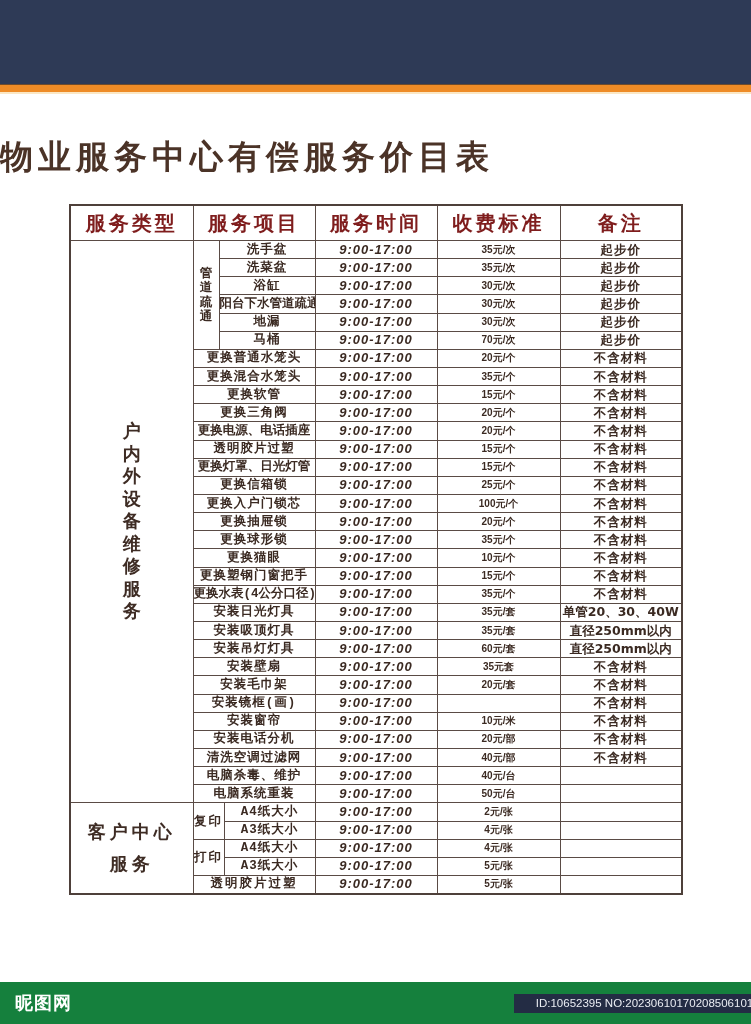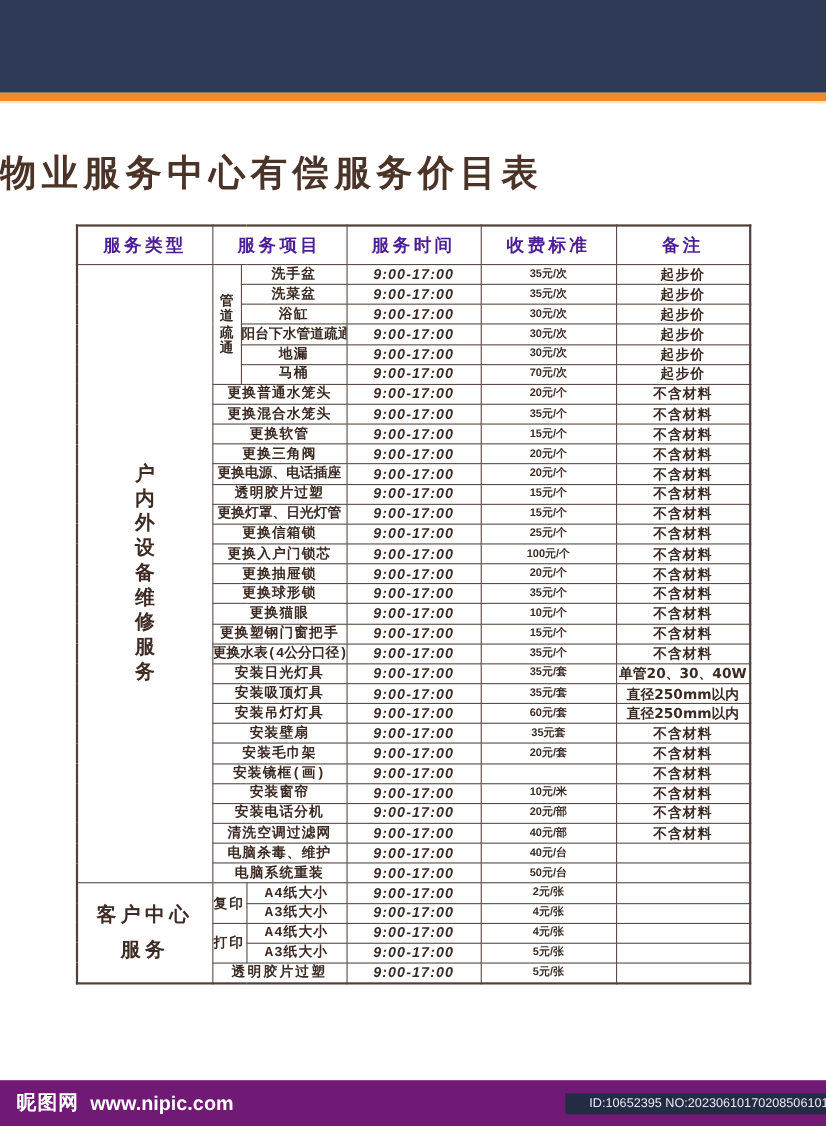--- a/index.html
+++ b/index.html
@@ -23,39 +23,39 @@
   table.price-table {
     position: absolute; left: 69px; top: 204px; width: 612px;
     border-collapse: collapse; table-layout: fixed;
     border: 2px solid #4e403a;
   }
   .price-table td {
     border: 1.5px solid #5a4b45; padding: 0; text-align: center; vertical-align: middle;
     font-weight: bold; font-size: 12.5px; color: #3b2a22; white-space: nowrap; overflow: hidden;
     line-height: 16px;
   }
-  .price-table tr.head td { height: 34px; font-size: 16px; letter-spacing: 3px; color: #4c1d95; }
+  .price-table tr.head td { height: 34px; font-size: 20px; letter-spacing: 3px; color: #7f1d1d; }
   .price-table tr.row { height: 18.15px; }
   .price-table td.time { letter-spacing: 1px; font-family: "Liberation Sans", sans-serif; font-size: 13px; font-style: italic; }
   .price-table td.price { font-family: "Liberation Sans", sans-serif; font-size: 10px; margin-top: 29px; }
   .price-table td.note { letter-spacing: 1px; }
   .price-table td.item { letter-spacing: 1px; font-family: Liberation Mono, monospace; }
 
   .vertical-cat {
     display: inline-block; width: 1em; white-space: normal; word-break: break-all;
     font-size: 18px; line-height: 22.5px; color: #3e2c24;
   }
   .vertical-sub {
     display: inline-block; width: 1em; white-space: normal; word-break: break-all;
     font-size: 12.5px; line-height: 14.5px;
   }
   .cat2-line { display: block; font-size: 18px; letter-spacing: 4px; line-height: 32px; color: #3e2c24; }
   .sub2 { letter-spacing: 2px; }
 
-  .footer { position: absolute; left: 0; top: 982px; width: 751px; height: 42px; background: #701a75; }
+  .footer { position: absolute; left: 0; top: 982px; width: 751px; height: 42px; background: #15803d; }
   .footer-logo {
     position: absolute; left: 15px; top: 9px; font-size: 18px; font-weight: bold; color: #ffffff;
     line-height: 24px; letter-spacing: 1px;
   }
   .footer-site {
     position: absolute; left: 82px; top: 9px; font-size: 18px; font-weight: bold; color: #ffffff;
     line-height: 24px; font-family: "Liberation Sans", sans-serif;
   }
   .footer-id {
     position: absolute; left: 514px; top: 12px; width: 227px; height: 19px; background: #232c44;
@@ -320,15 +320,14 @@
     <td colspan="3" class="item" style="letter-spacing:2px">透明胶片过塑</td>
     <td class="time">9:00-17:00</td>
     <td class="price">5元/张</td>
     <td class="note"></td>
   </tr>
 </tbody>
   </table>
 
 <div class="footer">
   <span class="footer-logo">昵图网</span>
-  <span class="footer-site">www.nipic.com</span>
   <div class="footer-id">ID:10652395 NO:20230610170208506101</div>
 </div>
 
 </body></html>

